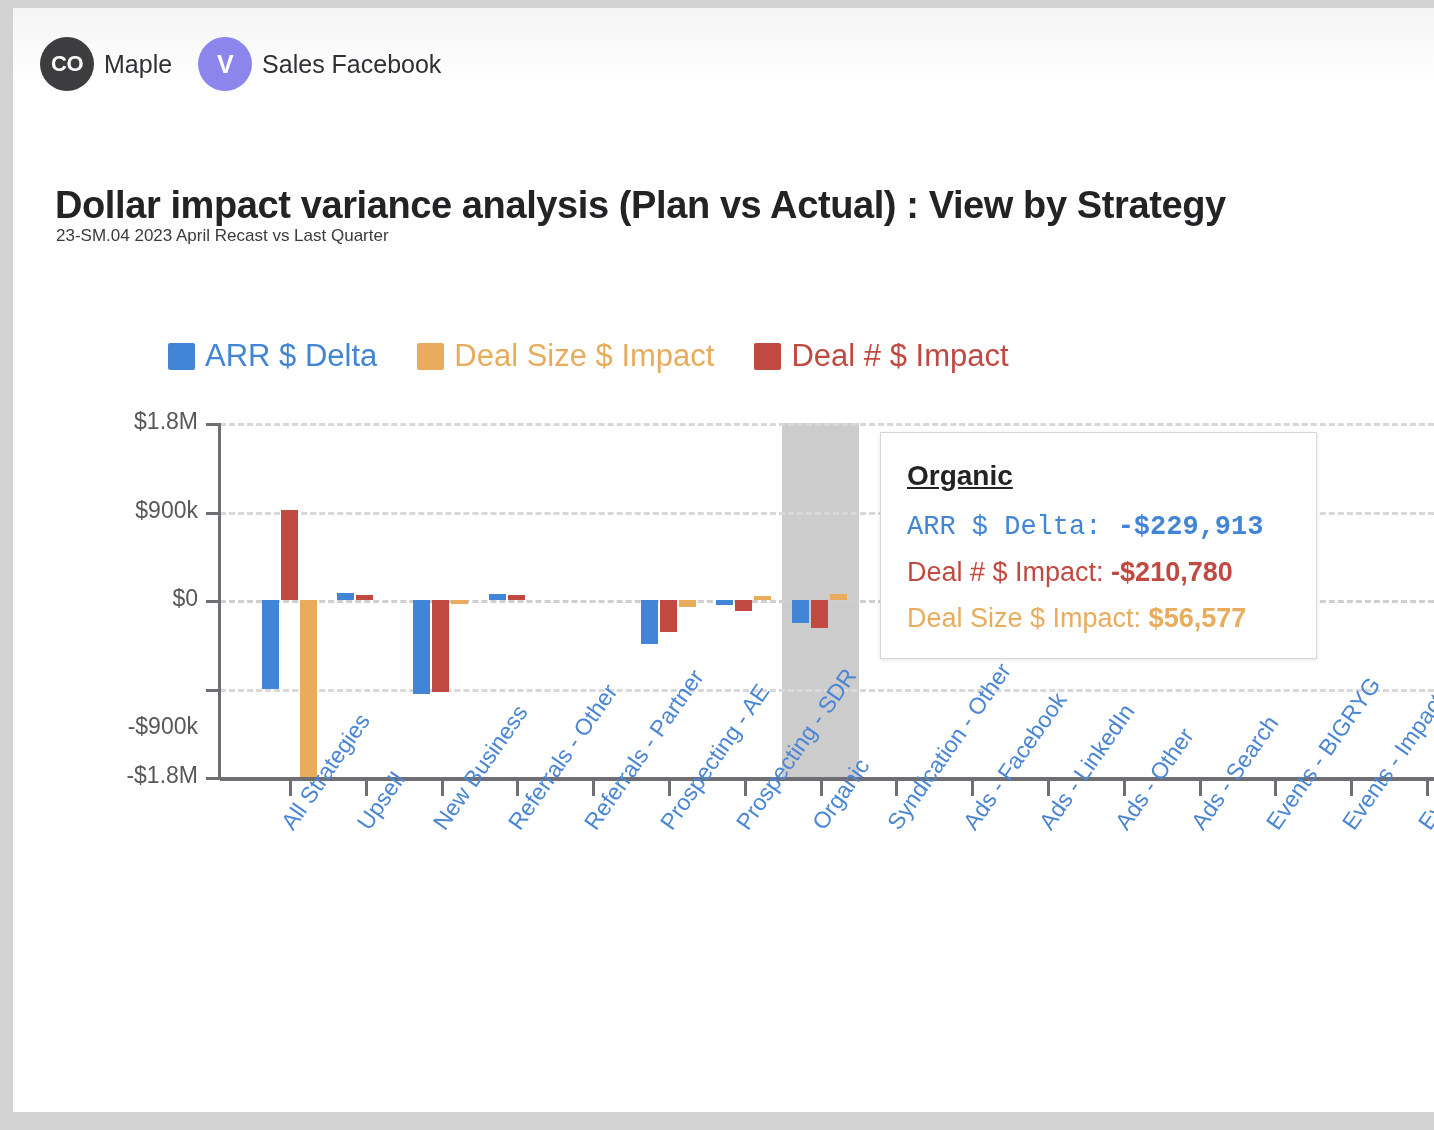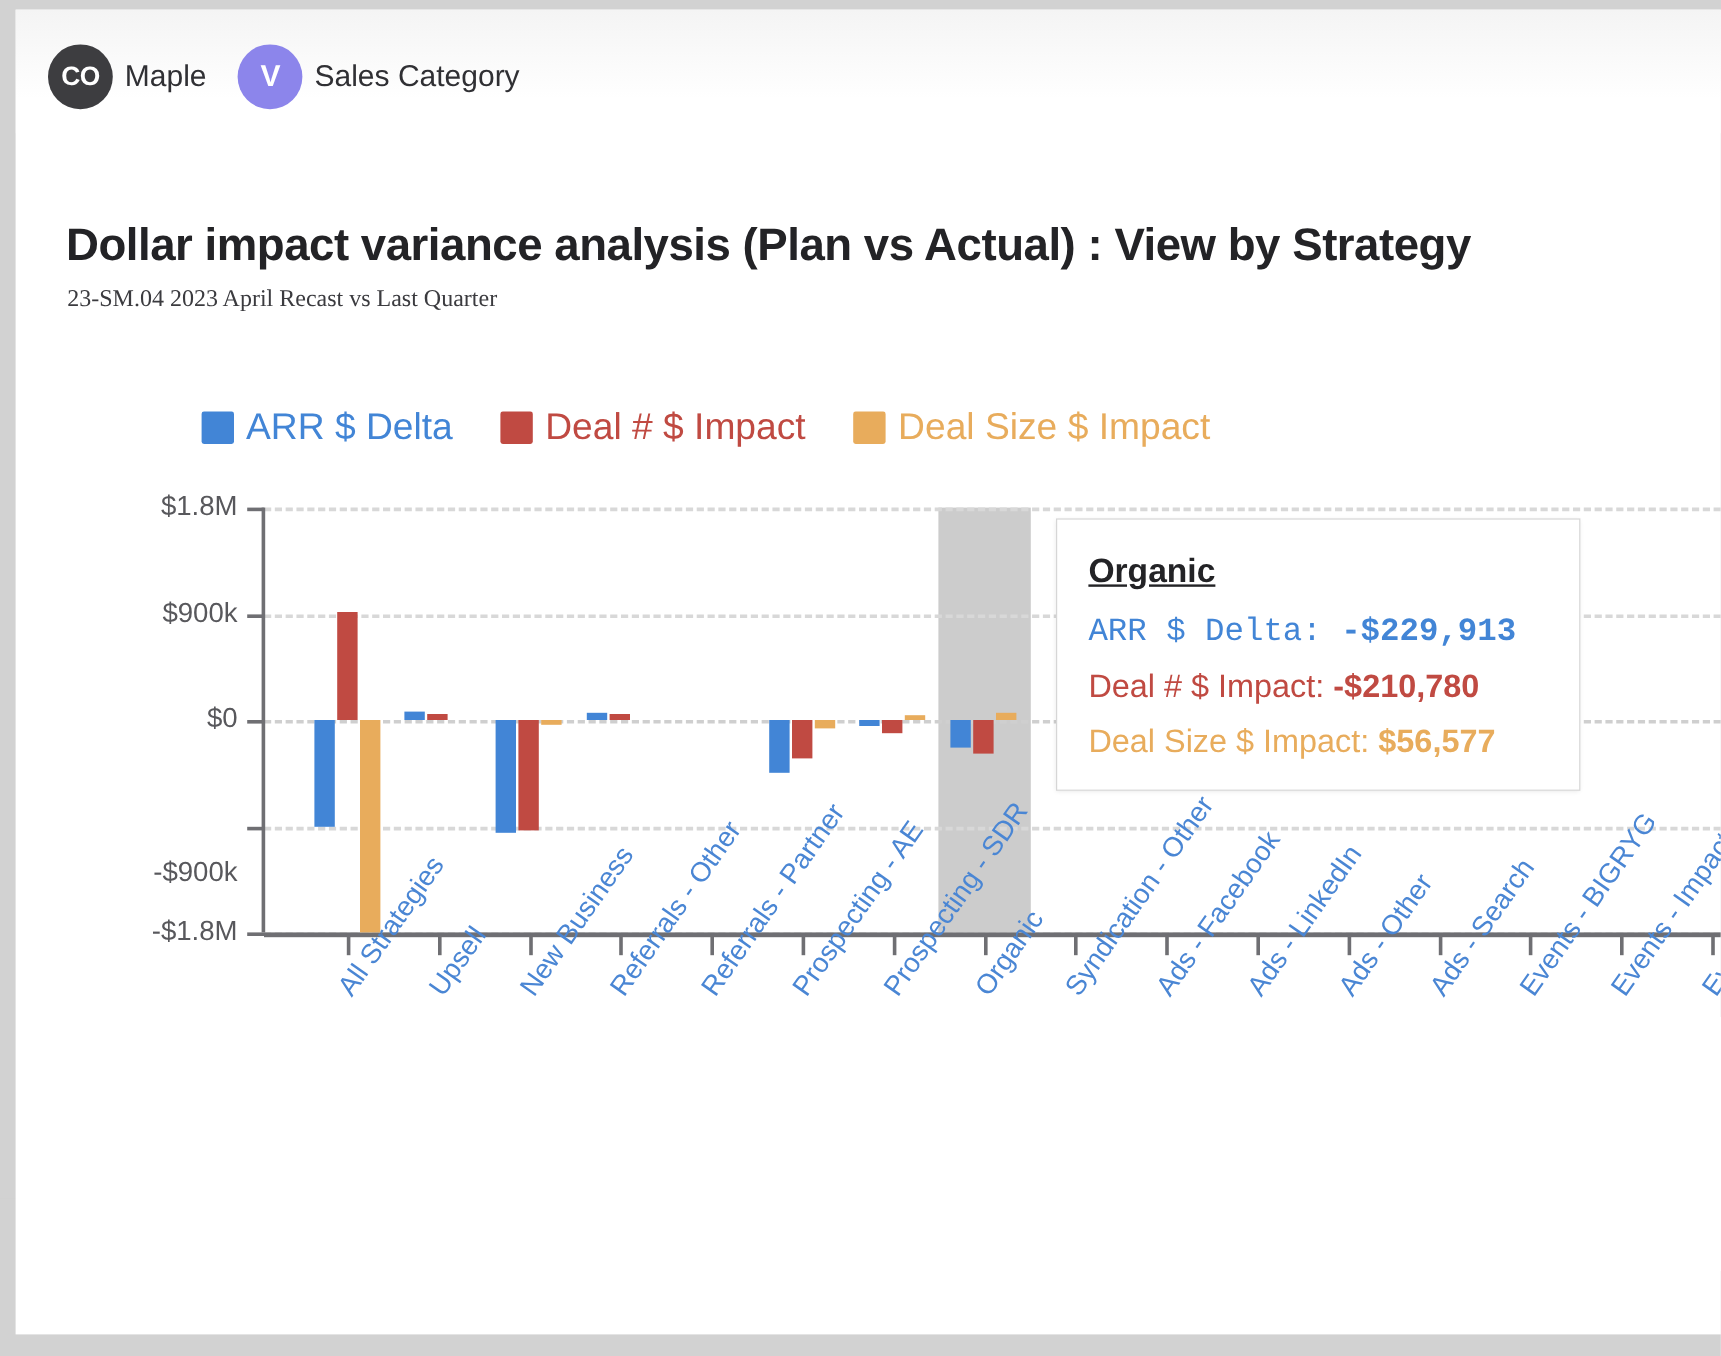--- a/index.html
+++ b/index.html
@@ -79,25 +79,24 @@
     top: 176px;
     font-size: 38px;
     font-weight: bold;
     color: #232326;
     letter-spacing: -0.4px;
     white-space: nowrap;
   }
   .chart-subtitle {
     position: absolute;
     left: 43px;
-    top: 230px;
-    font-size: 20px;
+    top: 218px;
+    font-size: 17px;
     color: #3b3b3f;
     white-space: nowrap;
-    font-family: Liberation Serif, serif;
   }
   
   .legend {
     position: absolute;
     left: 155px;
     top: 327px;
     display: flex;
     align-items: center;
     height: 42px;
   }
@@ -219,39 +218,39 @@
 <body>
 
 <div class="viewport">
   <div class="page">
 
     <div class="topbar">
       <div class="crumbs">
         <div class="avatar co">CO</div>
         <div class="crumb-label">Maple</div>
         <div class="avatar v">V</div>
-        <div class="crumb-label">Sales Category</div>
+        <div class="crumb-label">Sales Facebook</div>
       </div>
     </div>
 
     <div class="chart-title">Dollar impact variance analysis (Plan vs Actual) : View by Strategy</div>
     <div class="chart-subtitle">23-SM.04 2023 April Recast vs Last Quarter</div>
 
     <div class="legend" id="legend">
         <div class="legend-item">
           <div class="legend-swatch" style="background: rgb(66, 133, 214);"></div>
           <div class="legend-text" style="color: rgb(66, 133, 214);">ARR $ Delta</div>
         </div>
         <div class="legend-item">
+          <div class="legend-swatch" style="background: rgb(232, 172, 92);"></div>
+          <div class="legend-text" style="color: rgb(232, 172, 92);">Deal Size $ Impact</div>
+        </div>
+        <div class="legend-item">
           <div class="legend-swatch" style="background: rgb(192, 74, 66);"></div>
           <div class="legend-text" style="color: rgb(192, 74, 66);">Deal # $ Impact</div>
-        </div>
-        <div class="legend-item">
-          <div class="legend-swatch" style="background: rgb(232, 172, 92);"></div>
-          <div class="legend-text" style="color: rgb(232, 172, 92);">Deal Size $ Impact</div>
         </div>
       </div>
 
     <div class="plot-wrap" id="plot">
         <div class="highlight-col" style="left: 768.6px; top: 415px; width: 77px; height: 354px; background: rgb(204, 204, 204);"></div>
         <div class="gridline" style="top: 415px;"></div>
         <div class="ytick" style="top: 415px;"></div>
         <div class="ylabel" style="left: 75px; top: 400px;">$1.8M</div>
         <div class="gridline" style="top: 503.5px;"></div>
         <div class="ytick" style="top: 503.5px;"></div>

